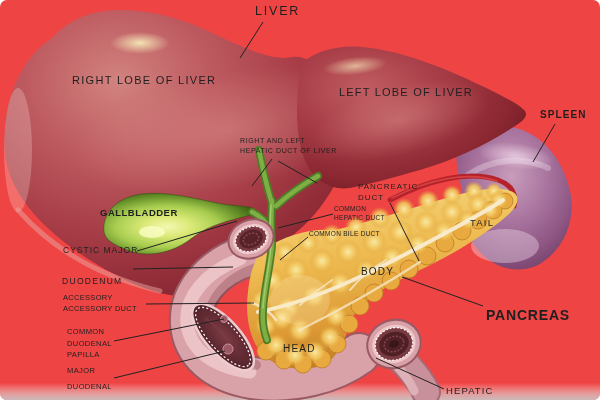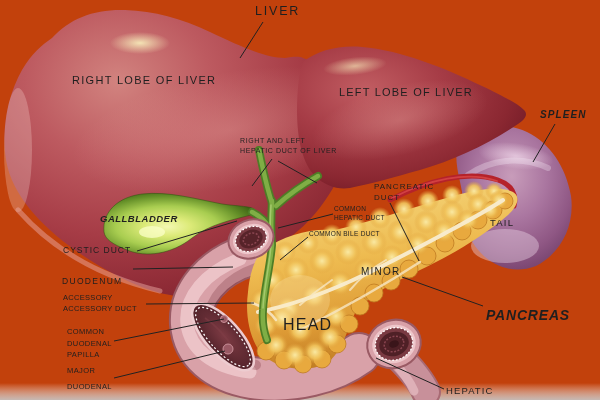--- a/index.html
+++ b/index.html
@@ -1,21 +1,21 @@
 <!DOCTYPE html>
 <html><head>
 <meta charset="utf-8">
 <style>
   html,body{margin:0;padding:0;background:#fff;}
-  #stage{position:relative;width:600px;height:400px;background:#c2410c;overflow:hidden;
-         font-family:"Liberation Sans",sans-serif;}
+  #stage{position:relative;width:600px;height:400px;background:#ef4444;overflow:hidden;
+         font-family:"Liberation Sans",sans-serif;border-radius:7px;}
   #stage svg{position:absolute;left:0;top:0;}
   .lbl{position:absolute;color:#1f1f1f;white-space:pre-line;line-height:1.4;
        letter-spacing:0.6px;font-size:7.5px;}
-  .lbl.b{font-weight:bold;font-style:italic;}
+  .lbl.b{font-weight:bold;}
 </style>
 </head>
 <body>
 
 <div id="stage">
 <svg width="600" height="400" viewBox="0 0 600 400">
   <defs>
     <radialGradient id="gLiverR" cx="0.33" cy="0.25" r="0.9">
       <stop offset="0%" stop-color="#d2837f"></stop>
           <stop offset="30%" stop-color="#bd5a60"></stop>
@@ -265,34 +265,34 @@
     <path d="M 376,358 L 444,389"></path>
   </g>
 </svg>
 
   <div class="lbl" style="left:255px;top:3px;font-size:12.5px;letter-spacing:1.8px">LIVER</div>
   <div class="lbl" style="left:339px;top:85px;font-size:11px;letter-spacing:1.2px">LEFT LOBE OF LIVER</div>
   <div class="lbl" style="left:72px;top:73px;font-size:11px;letter-spacing:1.3px">RIGHT LOBE OF LIVER</div>
   <div class="lbl b" style="left:540px;top:108px;font-size:10px;letter-spacing:1.1px">SPLEEN</div>
   <div class="lbl" style="left:240px;top:136px;font-size:7px;line-height:10px">RIGHT AND LEFT
 HEPATIC DUCT OF LIVER</div>
-  <div class="lbl" style="left:374px;top:181px;font-size:8px;line-height:11px;letter-spacing:1px">PANCREATIC
+  <div class="lbl" style="left:358px;top:181px;font-size:8px;line-height:11px;letter-spacing:1px">PANCREATIC
 DUCT</div>
   <div class="lbl" style="left:334px;top:205px;font-size:6.5px;line-height:8.5px;letter-spacing:0.3px">COMMON
 HEPATIC DUCT</div>
   <div class="lbl" style="left:309px;top:229px;font-size:6.5px;letter-spacing:0.3px">COMMON BILE DUCT</div>
-  <div class="lbl" style="left:490px;top:216px;font-size:9.5px;letter-spacing:1.2px">TAIL</div>
-  <div class="lbl b" style="left:100px;top:212px;font-size:9.5px;letter-spacing:0.5px">GALLBLADDER</div>
-  <div class="lbl" style="left:63px;top:245px;font-size:8.5px;letter-spacing:1px">CYSTIC DUCT</div>
+  <div class="lbl" style="left:470px;top:216px;font-size:9.5px;letter-spacing:1.2px">TAIL</div>
+  <div class="lbl b" style="left:100px;top:206px;font-size:9.5px;letter-spacing:0.5px">GALLBLADDER</div>
+  <div class="lbl" style="left:63px;top:245px;font-size:8.5px;letter-spacing:1px">CYSTIC MAJOR</div>
   <div class="lbl" style="left:62px;top:276px;font-size:8.5px;letter-spacing:1.3px">DUODENUM</div>
   <div class="lbl" style="left:63px;top:292px;font-size:7.5px;line-height:11px;letter-spacing:0.3px">ACCESSORY
 ACCESSORY DUCT</div>
   <div class="lbl" style="left:67px;top:326px;font-size:7.5px;line-height:11.5px;letter-spacing:0.4px">COMMON
 DUODENAL
 PAPILLA</div>
   <div class="lbl" style="left:67px;top:363px;font-size:7.5px;line-height:16px;letter-spacing:0.4px">MAJOR
 DUODENAL
 PAPILLA</div>
-  <div class="lbl" style="left:361px;top:265px;font-size:10px;letter-spacing:1.2px">MINOR</div>
-  <div class="lbl" style="left:283px;top:314px;font-size:16px;letter-spacing:1.2px">HEAD</div>
+  <div class="lbl" style="left:361px;top:265px;font-size:10px;letter-spacing:1.2px">BODY</div>
+  <div class="lbl" style="left:283px;top:342px;font-size:10px;letter-spacing:1.2px">HEAD</div>
   <div class="lbl b" style="left:486px;top:306px;font-size:14px;letter-spacing:0.8px">PANCREAS</div>
   <div class="lbl" style="left:446px;top:384px;font-size:9.5px;letter-spacing:1.1px">HEPATIC</div>
 </div>
 
 </body></html>

